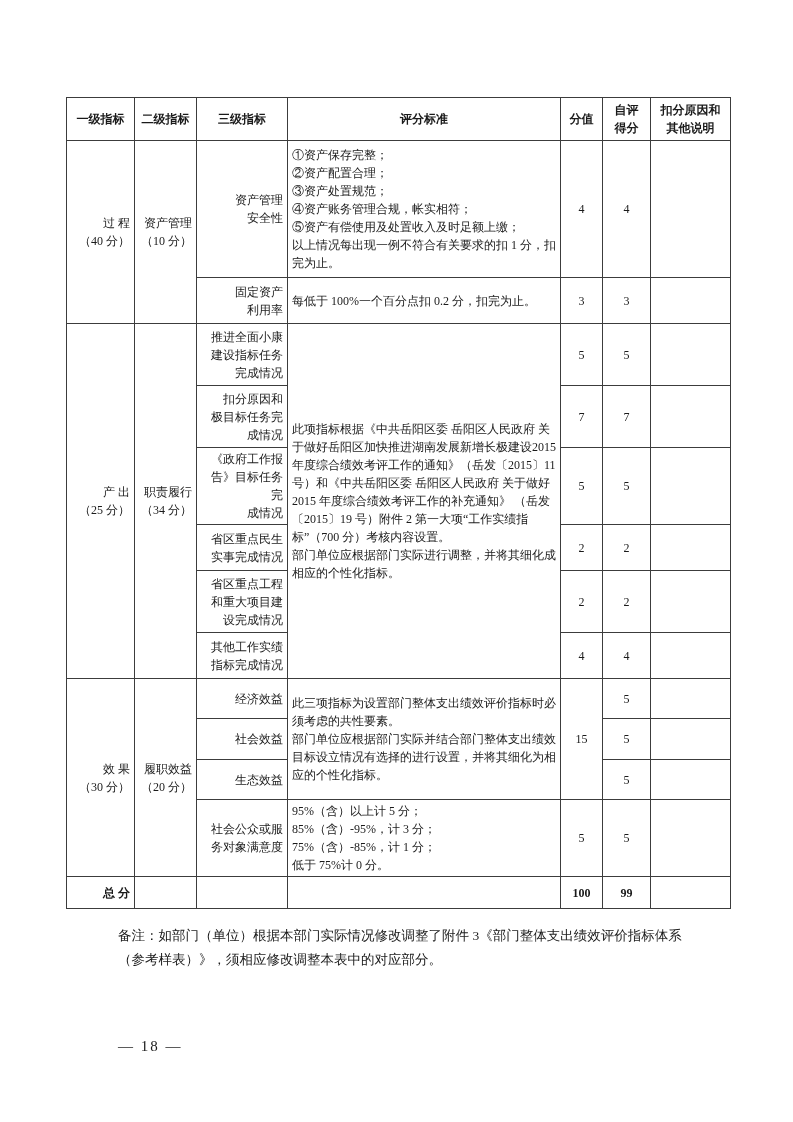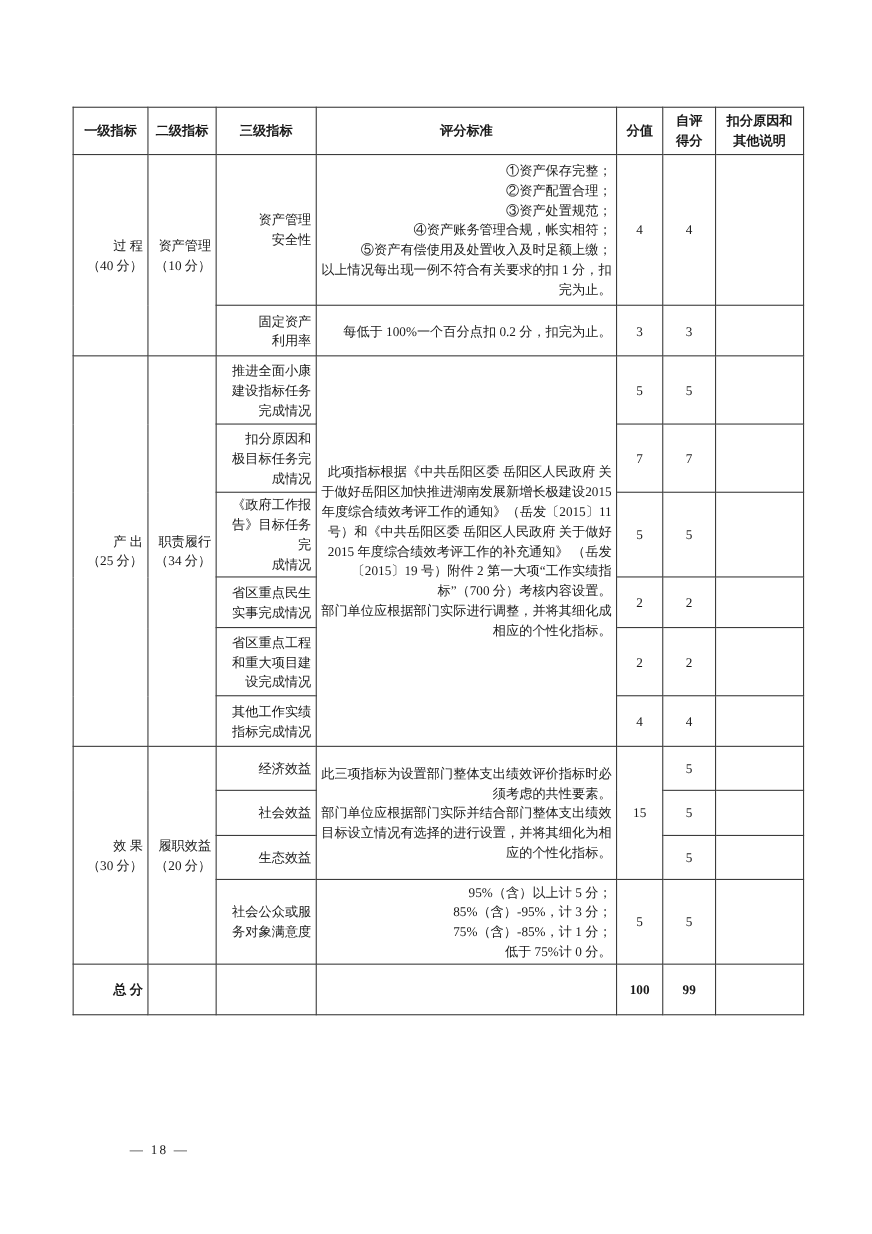--- a/index.html
+++ b/index.html
@@ -31,43 +31,43 @@
     vertical-align: middle;
     overflow: hidden;
   }
   .eval th {
     font-family: "Liberation Sans", "DejaVu Sans", sans-serif;
     font-weight: bold;
     text-align: center;
     white-space: pre-line;
   }
   .c-center { text-align: right; white-space: pre-line; }
-  .c-left   { text-align: right; white-space: pre-line; padding: 4px 7px; font-family: Liberation Serif, serif; }
+  .c-left   { text-align: left; white-space: pre-line; padding: 4px 7px; font-family: Liberation Serif, serif; }
   .num      { text-align: center; }
   tr.h43  { height: 43px; }
   tr.h137 { height: 137px; }
   tr.h46  { height: 46px; margin-left: 12px; }
   tr.h62  { height: 62px; }
   tr.h40  { height: 40px; }
   tr.h41  { height: 41px; }
   tr.h72  { height: 72px; }
   tr.total-row td { font-weight: bold; }
-  tr.total-row { height: 46px; }
+  tr.total-row { height: 32px; }
   .note {
     position: absolute;
     left: 118px; top: 924px;
     width: 568px;
     font-size: 13.5px;
     line-height: 1.75;
     text-align: left;
   }
   .pageno {
     position: absolute;
     left: 118px; top: 1038px;
-    font-size: 12px;
+    font-size: 15px;
     letter-spacing: 2px;
   }
 </style>
 </head>
 <body>
 
 <div class="page">
 
   <table class="eval">
     <colgroup>
@@ -212,16 +212,17 @@
         <td></td>
         <td></td>
         <td></td>
         <td class="num">100</td>
         <td class="num">99</td>
         <td></td>
       </tr>
     </tbody>
   </table>
 
+  <div class="note">备注：如部门（单位）根据本部门实际情况修改调整了附件 3《部门整体支出绩效评价指标体系（参考样表）》，须相应修改调整本表中的对应部分。</div>
 
   <div class="pageno">— 18 —</div>
 
 </div>
 
 </body></html>

